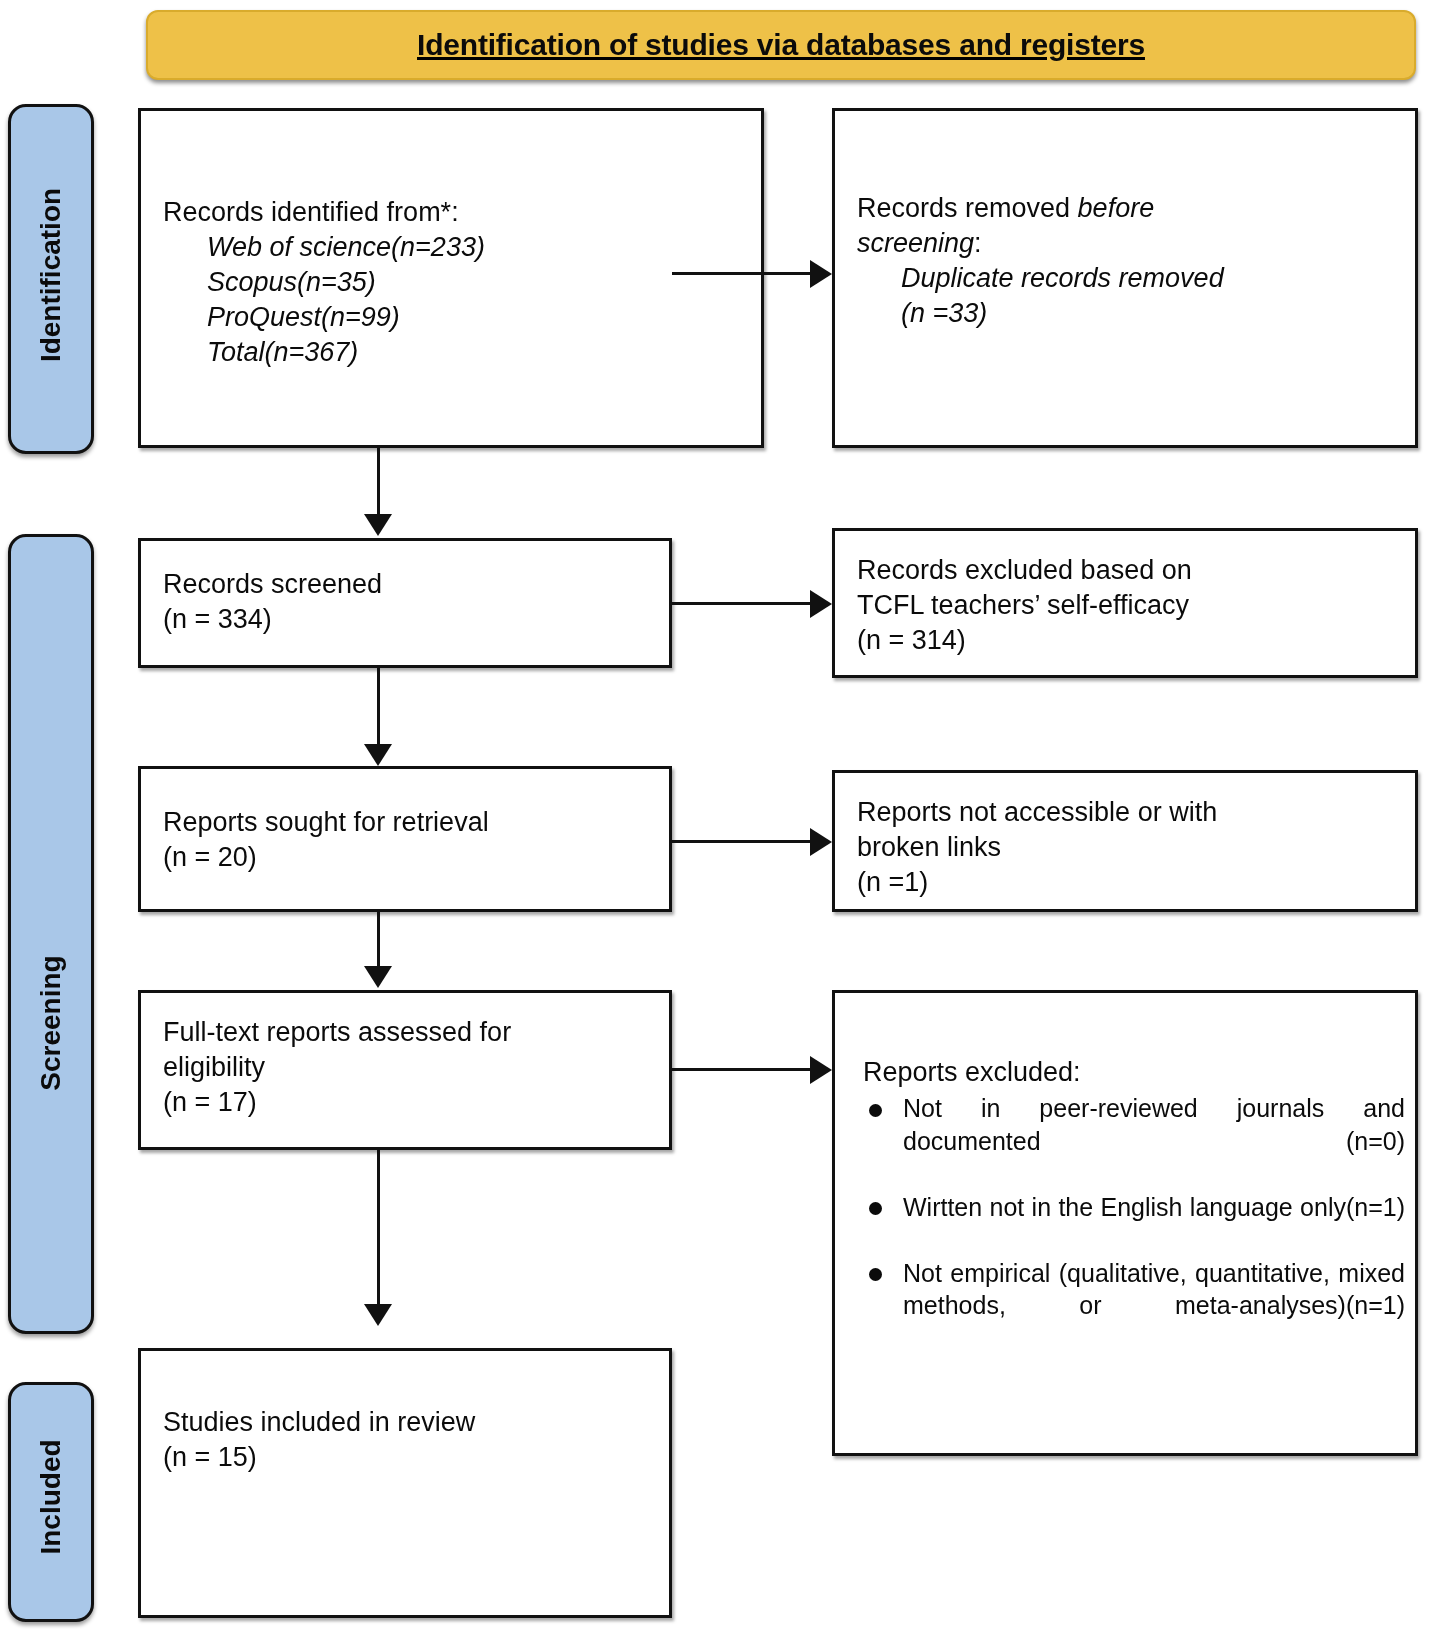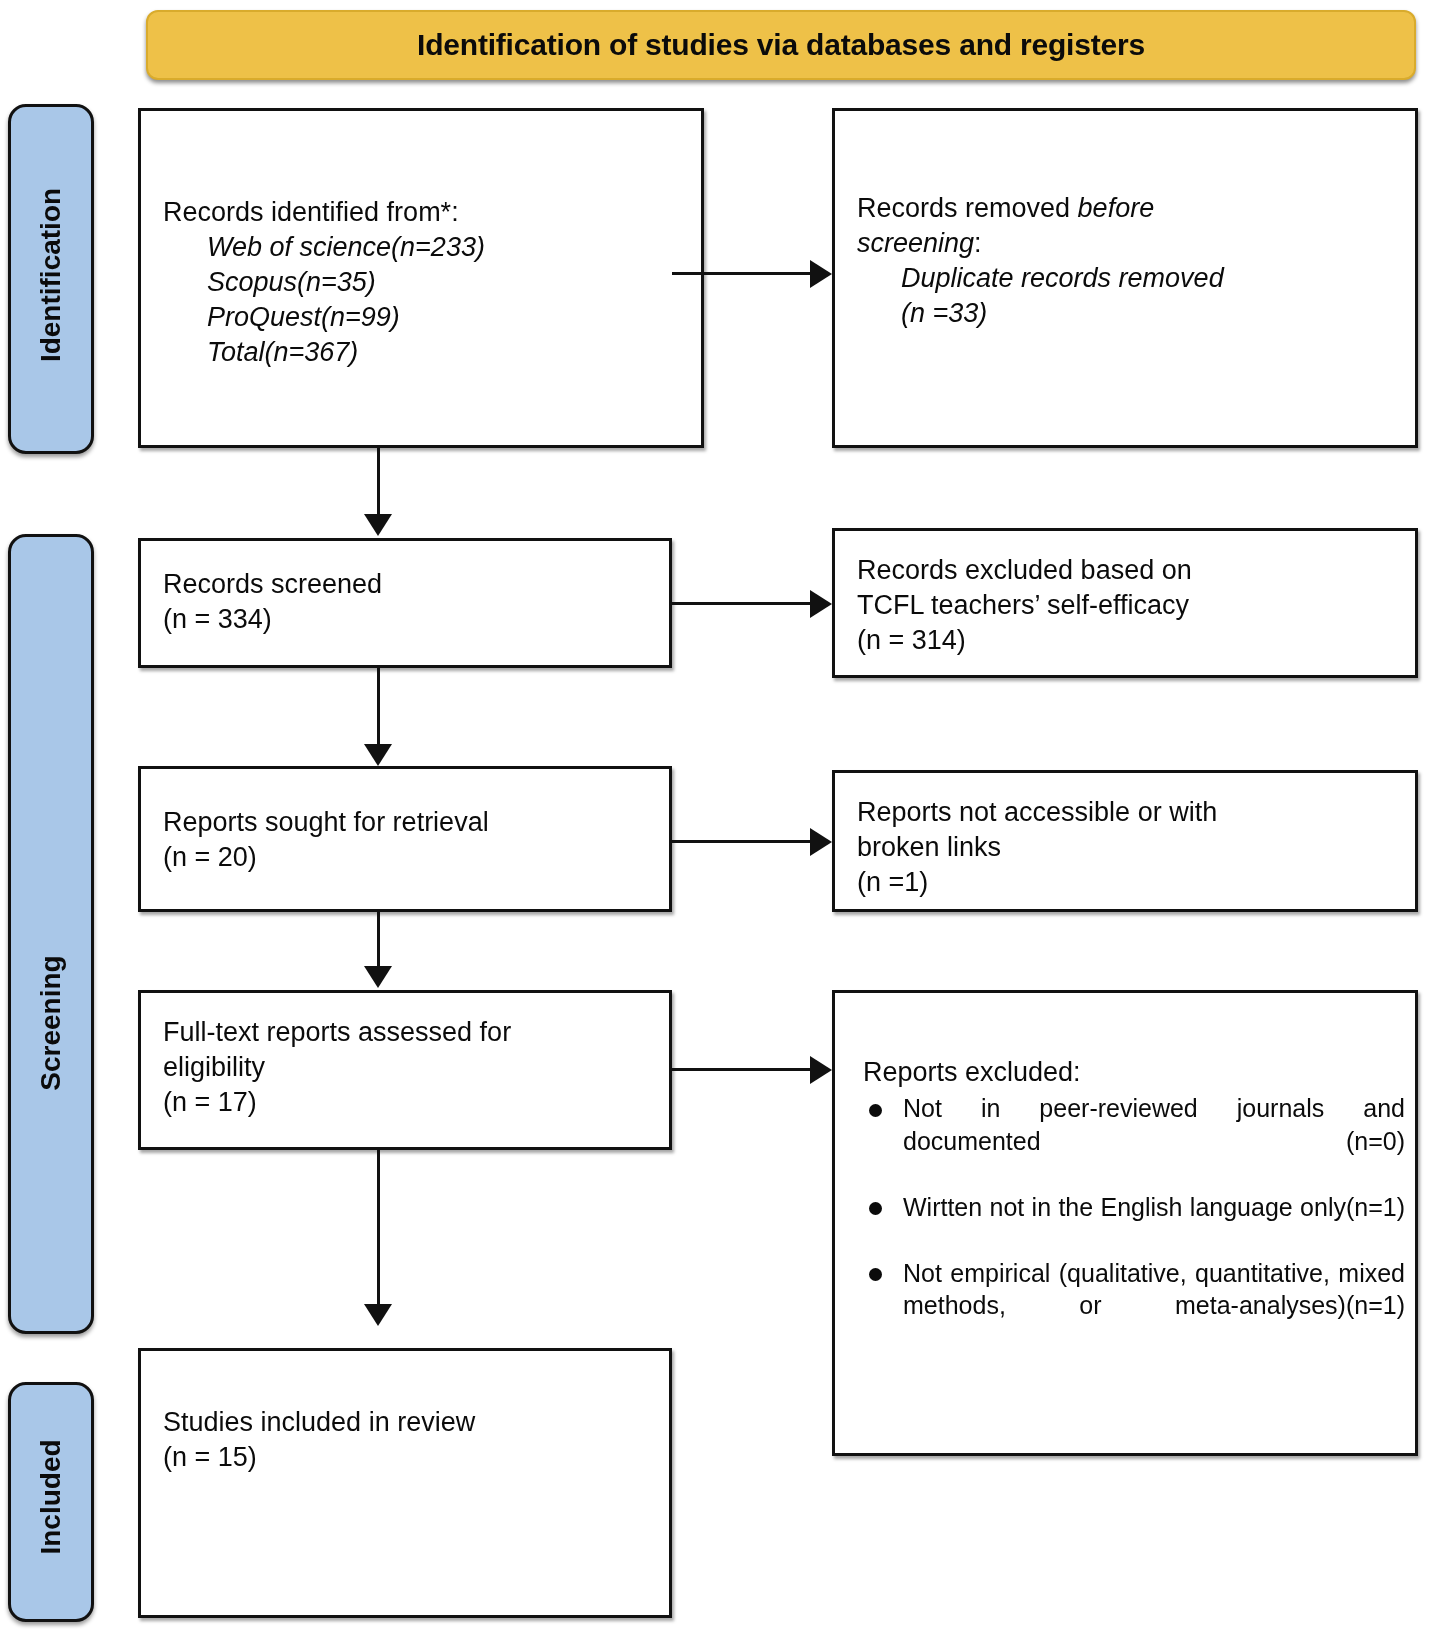--- a/index.html
+++ b/index.html
@@ -27,20 +27,21 @@
     width: 1270px;
     height: 70px;
     background: #eec148;
     border: 2px solid #d9ab2c;
     border-radius: 12px;
     box-shadow: 0 3px 4px rgba(0,0,0,0.45);
     display: flex;
     align-items: center;
     justify-content: center;
     box-sizing: border-box;
+    text-decoration: underline;
   }
   .banner-text {
     font-size: 30px;
     font-weight: bold;
     color: #0b0b0b;
     letter-spacing: -0.2px;
     text-align: center;
     white-space: nowrap;
   }
 
@@ -82,21 +83,21 @@
     position: absolute;
     left: 22px;
     right: 14px;
     font-size: 27px;
     line-height: 1.30;
     color: #0b0b0b;
   }
   .indent { padding-left: 44px; font-style: italic; }
   .ital { font-style: italic; }
 
-  #box-identified      { left: 138px; top: 108px;  width: 566px;  height: 340px; }
+  #box-identified      { left: 138px; top: 108px;  width: 626px;  height: 340px; }
   #box-identified .box-body { top: 84px; }
   #box-removed         { left: 832px; top: 108px;  width: 586px;  height: 340px; }
   #box-removed .box-body { top: 80px; }
 
   #box-screened        { left: 138px; top: 538px;  width: 534px;  height: 130px; padding-left: 10px; }
   #box-screened .box-body { top: 26px; }
   #box-excluded-screen { left: 832px; top: 528px;  width: 586px;  height: 150px; }
   #box-excluded-screen .box-body { top: 22px; }
 
   #box-sought          { left: 138px; top: 766px;  width: 534px;  height: 146px; }

